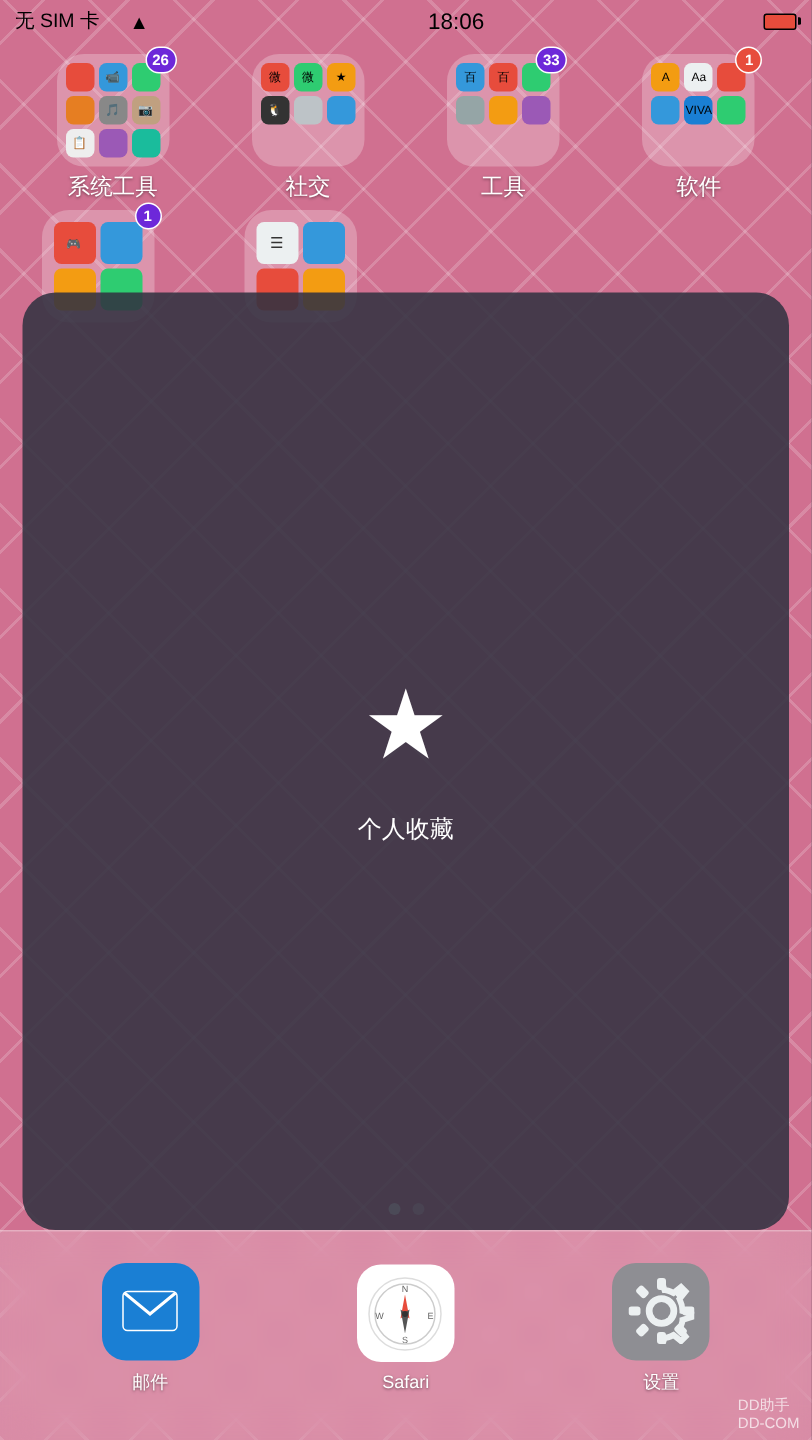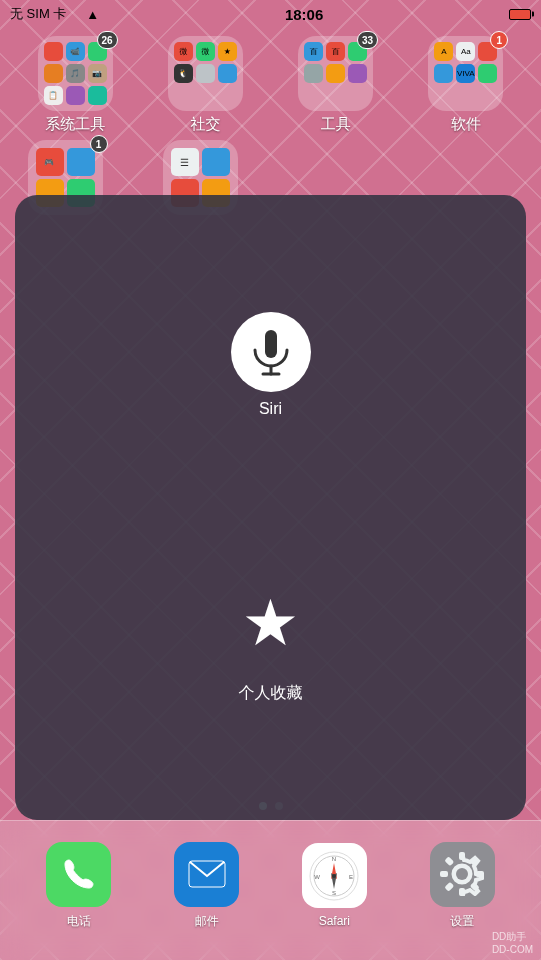--- a/index.html
+++ b/index.html
@@ -42,21 +42,21 @@
       display: flex;
       align-items: center;
       justify-content: space-between;
       padding: 0 10px;
       color: #000;
       font-size: 13px;
       font-weight: 500;
       z-index: 10;
     }
     .status-left { display: flex; align-items: center; gap: 20px; }
-    .status-center { font-weight: 700; font-size: 15px; }
+    .status-center { font-weight: 400; font-size: 15px; }
     .status-right { display: flex; align-items: center; gap: 4px; }
 
     
     .battery {
       width: 22px; height: 11px;
       border: 1.5px solid #000;
       border-radius: 2px;
       position: relative;
       display: inline-flex;
       align-items: center;
@@ -119,21 +119,21 @@
       display: flex;
       align-items: center;
       justify-content: center;
       font-size: 8px;
     }
 
     .badge {
       position: absolute;
       top: -5px;
       right: -5px;
-      background: #404040;
+      background: #6d28d9;
       color: white;
       border-radius: 10px;
       font-size: 10px;
       font-weight: bold;
       min-width: 18px;
       height: 18px;
       display: flex;
       align-items: center;
       justify-content: center;
       padding: 0 4px;
@@ -451,59 +451,40 @@
         <div class="mini-app" style="background:#3498db"></div>
         <div class="mini-app" style="background:#e74c3c"></div>
         <div class="mini-app" style="background:#f39c12"></div>
       </div>
     </div>
   </div>
 </div>
 
 <div class="overlay">
 
-  <div class="siri-section">
-    <div class="siri-circle">
-      <svg width="40" height="48" viewBox="0 0 40 48" fill="none" xmlns="http://www.w3.org/2000/svg">
-        <rect x="14" y="2" width="12" height="28" rx="6" fill="#333"></rect>
-        <path d="M4 22c0 8.8 7.2 16 16 16s16-7.2 16-16" stroke="#333" stroke-width="3" fill="none" stroke-linecap="round"></path>
-        <line x1="20" y1="38" x2="20" y2="46" stroke="#333" stroke-width="3" stroke-linecap="round"></line>
-        <line x1="12" y1="46" x2="28" y2="46" stroke="#333" stroke-width="3" stroke-linecap="round"></line>
-      </svg>
-    </div>
-    <span class="siri-label">Siri</span>
-  </div>
 
   <div class="middle-row">
 
     <div class="icon-button">
       <div class="icon" style="font-size:64px;">★</div>
       <span class="label">个人收藏</span>
     </div>
 
   </div>
 
 
 </div>
 
 <div class="page-dots">
   <div class="dot active"></div>
   <div class="dot"></div>
 </div>
 
 <div class="dock">
 
-  <div class="dock-item">
-    <div class="dock-app app-phone">
-      <svg width="36" height="36" viewBox="0 0 36 36" fill="none">
-        <path d="M8 4C8 4 10 4 12 8C14 12 12 14 12 14C12 14 16 20 22 24C22 24 24 22 28 24C32 26 32 28 32 28C32 28 32 32 28 32C16 32 4 20 4 8C4 4 8 4 8 4Z" fill="white" stroke="white" stroke-width="1"></path>
-      </svg>
-    </div>
-    <span class="dock-label">电话</span>
-  </div>
 
   <div class="dock-item">
     <div class="dock-app app-mail">
       <svg width="38" height="28" viewBox="0 0 38 28" fill="none">
         <rect x="1" y="1" width="36" height="26" rx="3" fill="#1a7fd4" stroke="white" stroke-width="1"></rect>
         <polyline points="2,2 19,16 36,2" stroke="white" stroke-width="2" fill="none"></polyline>
       </svg>
     </div>
     <span class="dock-label">邮件</span>
   </div>

